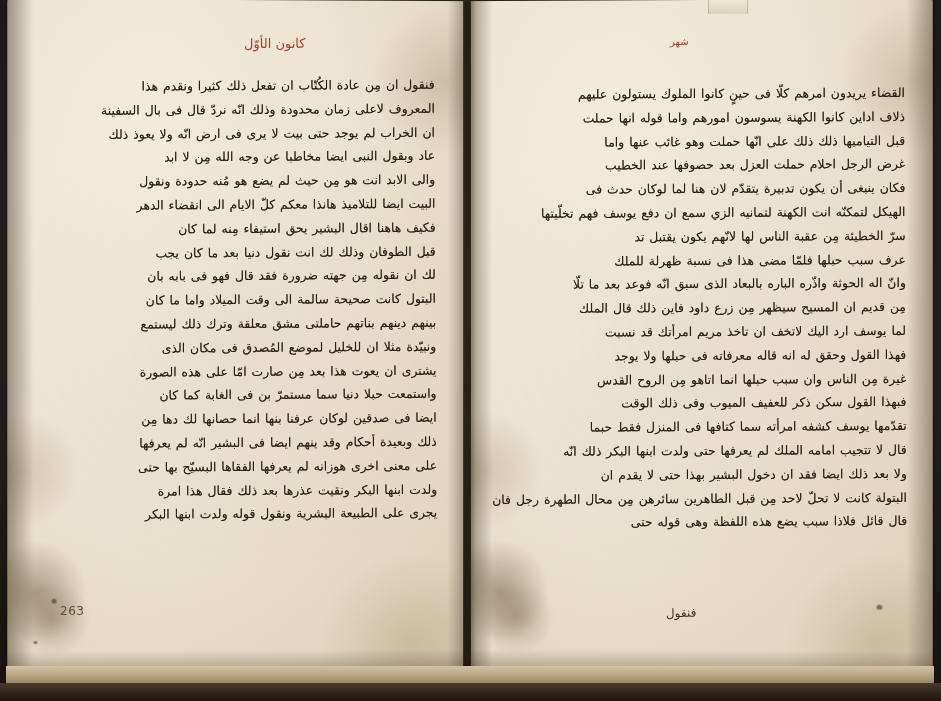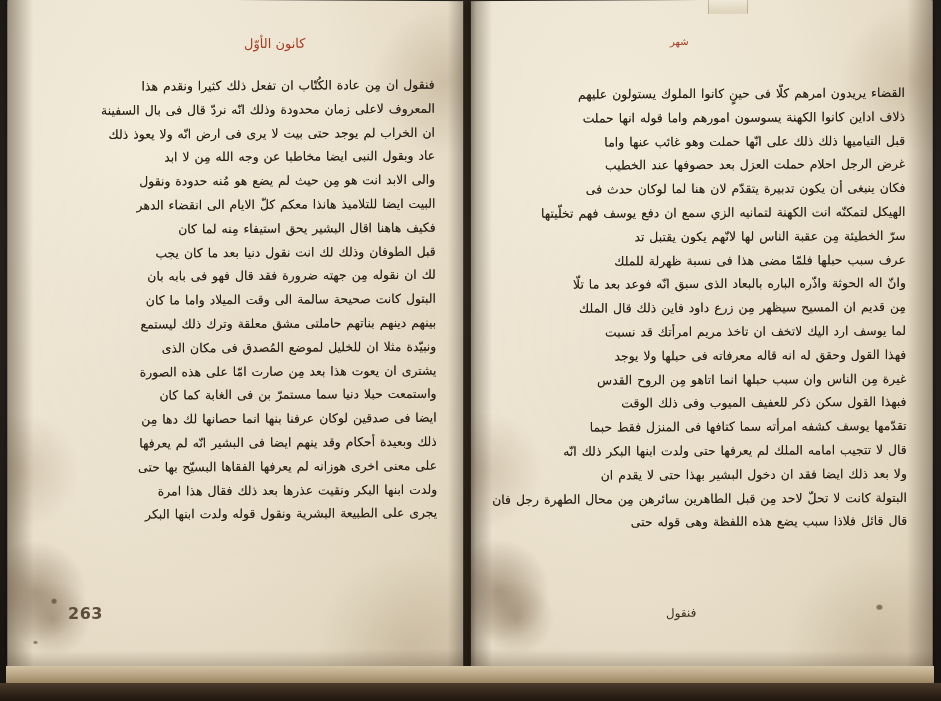--- a/index.html
+++ b/index.html
@@ -177,27 +177,26 @@
     transform: rotate(-0.3deg);
   }
   .body-text .line {
     display: block;
     white-space: nowrap;
     overflow: hidden;
   }
 
   .folio-number {
     position: absolute;
-    left: 60px;
+    left: 52px;
     top: 604px;
     color: #5d4e3a;
     font-family: "DejaVu Sans", sans-serif;
-    font-size: 16px;
+    font-size: 12px;
     letter-spacing: 0.5px;
-    font-weight: bold;
   }
   .catchword {
     position: absolute;
     left: 196px;
     top: 606px;
     color: #3a2b1c;
     font-family: "DejaVu Sans", sans-serif;
     font-size: 12px;
     direction: rtl;
     transform: rotate(-1.5deg);

